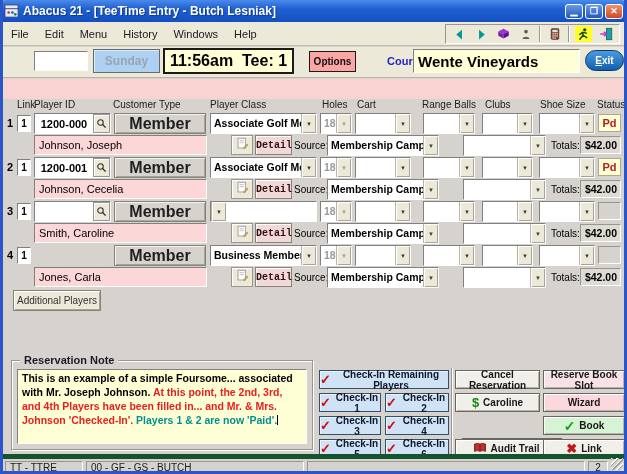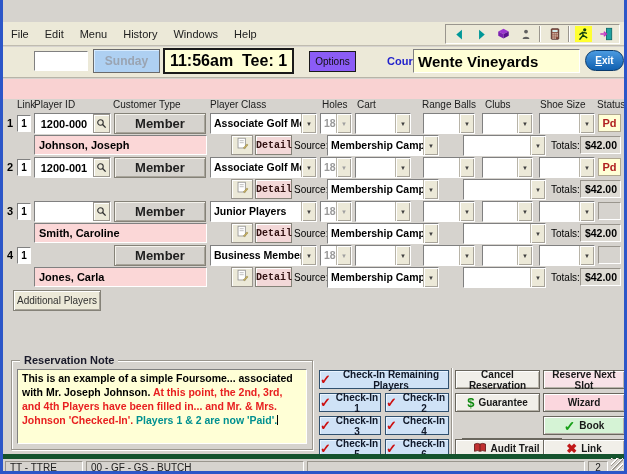--- a/index.html
+++ b/index.html
@@ -36,21 +36,21 @@
     border-bottom:1px solid #b8b4a8; }
   .date-input { position:absolute; left:31px; top:4px; width:54px; height:20px;
     border:1px solid; border-color:#808080 #fff #fff #808080; background:#fff; font-size:11px; padding:0 3px; }
   .sunday-btn { position:absolute; left:90px; top:2px; width:67px; height:24px;
     background:#aed0f2; border:1px solid #6a6a6a; box-shadow:inset 1px 1px 0 #d8ecff;
     color:#9aa4b2; font-weight:bold; font-size:12px; }
   .time-box { position:absolute; left:160px; top:1px; width:131px; height:26px;
     background:#ffffd6; border:2px solid #1a1a1a; color:#000; font-weight:bold; font-size:16px;
     display:flex; align-items:center; justify-content:center; white-space:pre; }
   .options-btn { position:absolute; left:306px; top:4px; width:47px; height:21px;
-    background:#8b5cf6; border:1px solid #1a1a1a; font-weight:normal; font-size:10px; color:#101010; }
+    background:#fca5a5; border:1px solid #1a1a1a; font-weight:bold; font-size:10px; color:#101010; }
   .course-label { position:absolute; left:384px; top:8px; color:#2222cc; font-weight:bold; font-size:11px; }
   .course-field { position:absolute; left:410px; top:2px; width:167px; height:24px;
     background:#ffffd6; border:1px solid; border-color:#808080 #fff #fff #808080;
     font-weight:bold; font-size:15px; padding:0 4px; color:#000; }
   .exit-btn { position:absolute; left:582px; top:3px; width:39px; height:21px; border-radius:11px;
     background:linear-gradient(#4a9ae0,#1060b0); border:1px solid #0a3a6a; color:#fff;
     font-weight:bold; font-size:10px; }
   .exit-btn u { text-decoration:underline; }
 
   .pinkband { position:absolute; left:0; right:0; top:79px; height:20px; background:#f9d2d2; }
@@ -70,21 +70,21 @@
   .linkbox { position:absolute; left:14px; top:2px; width:14px; height:17px; background:#fff;
     border:1px solid; border-color:#808080 #fff #fff #808080; font-weight:bold; font-size:10px;
     text-align:center; line-height:15px; }
   .pidwrap { position:absolute; left:31px; top:0; width:77px; height:21px;
     border:1px solid; border-color:#808080 #fff #fff #808080; background:#fff; display:flex; }
   .pid { flex:1; min-width:0; border:0; background:#fff; font-weight:bold; font-size:11px; text-align:center; }
   .magbtn { width:17px; background:#ece9d8; border:1px solid #9a968e;
     box-shadow:inset 1px 1px 0 #fff; padding:0; display:flex; align-items:center; justify-content:center; }
   .ctype { position:absolute; left:111px; top:0; width:92px; height:21px; background:#d6d3ce;
     border:1px solid #858278; box-shadow:inset 1px 1px 0 #f4f2ec, inset -1px -1px 0 #a8a49a;
-    font-weight:bold; font-size:13px; color:#202020; }
+    font-weight:bold; font-size:16px; color:#202020; }
 
   .sel { position:absolute; top:0; height:21px; background:#fff;
     border:1px solid; border-color:#808080 #fff #fff #808080; display:flex; }
   .seltext { flex:1; min-width:0; overflow:hidden; white-space:nowrap; font-size:10.5px;
     padding:3px 2px 0 3px; color:#000; }
   .seltext.bold { font-weight:bold; }
   .selbtn { width:15px; background:#ece9d8; border-left:1px solid #b8b4a8;
     box-shadow:inset 1px 1px 0 #fff, inset -1px -1px 0 #a8a49a;
     font-size:6px; color:#404040; display:flex; align-items:center; justify-content:center; }
   .sel.dis .seltext { color:#9a9a9a; font-weight:bold; }
@@ -94,21 +94,21 @@
   .cart   { left:352px; width:56px; }
   .rball  { left:420px; width:52px; }
   .clubs  { left:479px; width:51px; }
   .shoe   { left:536px; width:56px; }
   .statusbox { position:absolute; left:595px; top:1px; width:23px; height:18px;
     background:#ffffd6; border:1px solid #b0a890; color:#b02020; font-weight:bold; font-size:11px;
     text-align:center; line-height:16px; }
   .statusbox.empty { background:#d6d3ce; border-color:#9a968e #fff #fff #9a968e; }
 
   .pname { position:absolute; left:31px; top:0; width:173px; height:20px; background:#fbd7d7;
-    border:1px solid; border-color:#808080 #fff #fff #808080; font-weight:bold; font-size:11px; padding:0 4px; }
+    border:1px solid; border-color:#808080 #fff #fff #808080; font-weight:normal; font-size:11px; padding:0 4px; }
   .notesbtn { position:absolute; left:228px; top:0; width:22px; height:20px; background:#ece9d8;
     border:1px solid #9a968e; box-shadow:inset 1px 1px 0 #fff; padding:0; }
   .detailbtn { position:absolute; left:252px; top:0; width:37px; height:20px; background:#f3d8d8;
     border:1px solid #858278; box-shadow:inset 1px 1px 0 #fff; font-size:10px; font-weight:bold; color:#301010;font-family:Liberation Mono, monospace; }
   .srclabel { position:absolute; left:291px; top:5px; font-size:10px; }
   .srcsel { left:324px; width:112px; } .srcsel .seltext { font-weight:bold; }
   .grplabel { position:absolute; left:440px; top:5px; font-size:10px;margin-left:24px; }
   .grpsel { left:460px; width:83px; }
   .totlabel { position:absolute; left:548px; top:5px; font-size:10px; }
   .totbox { position:absolute; left:577px; top:1px; width:41px; height:18px; background:#dedbd4;
@@ -167,20 +167,37 @@
   .sb1 { left:2px; width:78px; } .sb2 { left:83px; width:218px; }
   .sb3 { left:304px; width:278px; } .sb4 { left:585px; width:20px; text-align:center; }
   .grip { position:absolute; right:1px; bottom:1px; width:12px; height:12px;
     background:repeating-linear-gradient(135deg,#fff 0 1px,#9a968e 1px 2px,transparent 2px 4px); }
 </style>
 </head>
 <body>
 
 <div class="window">
 
+  <div class="titlebar">
+    <span class="app-icon">
+      <svg width="15" height="15" viewBox="0 0 16 16">
+          <rect x="1" y="1" width="14" height="13" fill="#e8ecf8" stroke="#304880"></rect>
+          <line x1="1" y1="5" x2="15" y2="5" stroke="#304880"></line>
+          <circle cx="5" cy="9" r="1.4" fill="#c03030"></circle>
+          <circle cx="9" cy="9" r="1.4" fill="#3050c0"></circle>
+          <circle cx="12" cy="11" r="1.4" fill="#208040"></circle>
+        </svg>
+    </span>
+    <span class="titletext">Abacus 21 - [TeeTime Entry - Butch Lesniak]</span>
+    <span class="winbtns">
+      <button class="wbtn">▁</button>
+      <button class="wbtn">❐</button>
+      <button class="wbtn close">✕</button>
+    </span>
+  </div>
 
   <div class="menubar">
     <span class="menuitem">File</span>
     <span class="menuitem">Edit</span>
     <span class="menuitem">Menu</span>
     <span class="menuitem">History</span>
     <span class="menuitem">Windows</span>
     <span class="menuitem">Help</span>
     <span class="tbpanel">
       <span class="tico">
@@ -364,20 +381,21 @@
             <span class="seltext"></span>
             <span class="selbtn">▼</span>
           </span>
         <span class="sel shoe">
             <span class="seltext"></span>
             <span class="selbtn">▼</span>
           </span>
         <span class="statusbox">Pd</span>
       </div>
       <div class="l2">
+        <input class="pname" readonly="" value="Johnson, Cecelia" style="">
         <button class="notesbtn"><svg width="13" height="13" viewBox="0 0 16 16">
               <rect x="2.5" y="1.5" width="9" height="12" fill="#fff" stroke="#909090"></rect>
               <line x1="4.5" y1="4.5" x2="9.5" y2="4.5" stroke="#b0b0b0"></line>
               <line x1="4.5" y1="7" x2="9.5" y2="7" stroke="#b0b0b0"></line>
               <path d="M9 13.5 L13.5 8.5 L14.8 9.8 L10.5 14.5 Z" fill="#c8b060" stroke="#908040" stroke-width="0.6"></path>
             </svg></button>
         <button class="detailbtn">Detail</button>
         <span class="srclabel">Source:</span>
         <span class="sel srcsel">
             <span class="seltext bold">Membership Campa</span>
@@ -401,21 +419,20 @@
           <input class="pid" value="" style="">
           <button class="magbtn">
               <svg width="11" height="11" viewBox="0 0 16 16">
                 <circle cx="6.5" cy="6.5" r="4" fill="none" stroke="#303030" stroke-width="1.6"></circle>
                 <line x1="9.6" y1="9.6" x2="14" y2="14" stroke="#303030" stroke-width="2"></line>
               </svg>
             </button>
         </span>
         <button class="ctype">Member</button>
         <span class="sel pclass">
-            <span class="seltext">Junior Players</span>
             <span class="selbtn">▼</span>
           </span>
         <span class="sel holes dis">
             <span class="seltext">18</span>
             <span class="selbtn">▼</span>
           </span>
         <span class="sel cart">
             <span class="seltext"></span>
             <span class="selbtn">▼</span>
           </span>
@@ -545,24 +562,24 @@
       <span>Check-In 5</span>
     </button>
   <button class="ci-btn ci-6">
       <span class="ci-check">✓</span>
       <span>Check-In 6</span>
     </button>
 
   <div class="vsep"></div>
 
   <button class="ac-btn ac-cancel">Cancel Reservation</button>
-  <button class="ac-btn ac-reserve">Reserve Next Slot</button>
+  <button class="ac-btn ac-reserve">Reserve Book Slot</button>
   <button class="ac-btn ac-guarantee">
       <span class="g-dollar">$</span>
-      <span>Guarantee</span>
+      <span>Caroline</span>
     </button>
   <button class="ac-btn ac-wizard">Wizard</button>
   <button class="ac-btn ac-payment">
       <span><svg width="14" height="10" viewBox="0 0 16 11">
           <rect x="0.5" y="0.5" width="15" height="10" fill="#902020" stroke="#401010"></rect>
           <circle cx="8" cy="5.5" r="2.6" fill="#e8c840"></circle>
         </svg></span>
       <span>Payment</span>
     </button>
   <button class="ac-btn ac-book">

